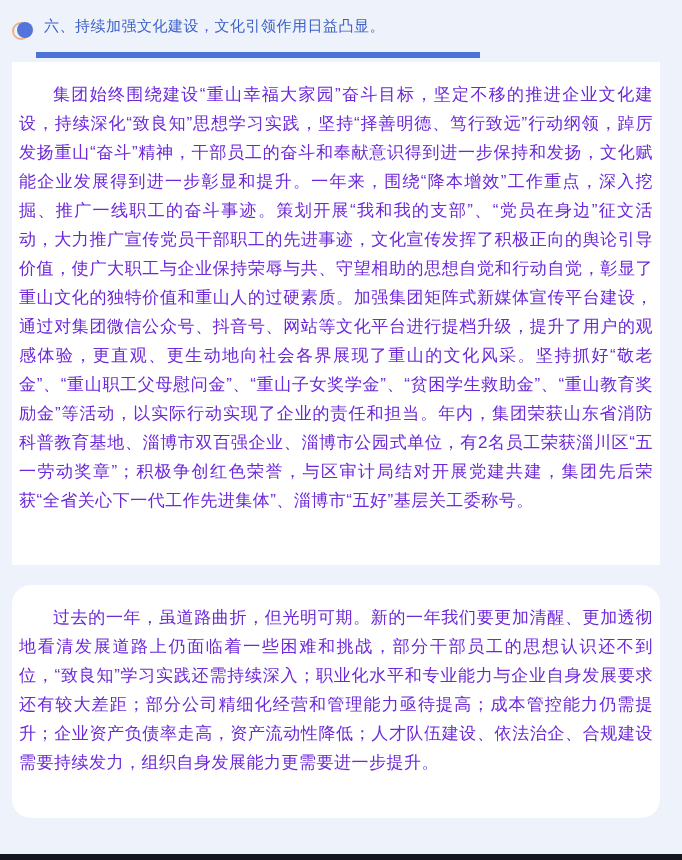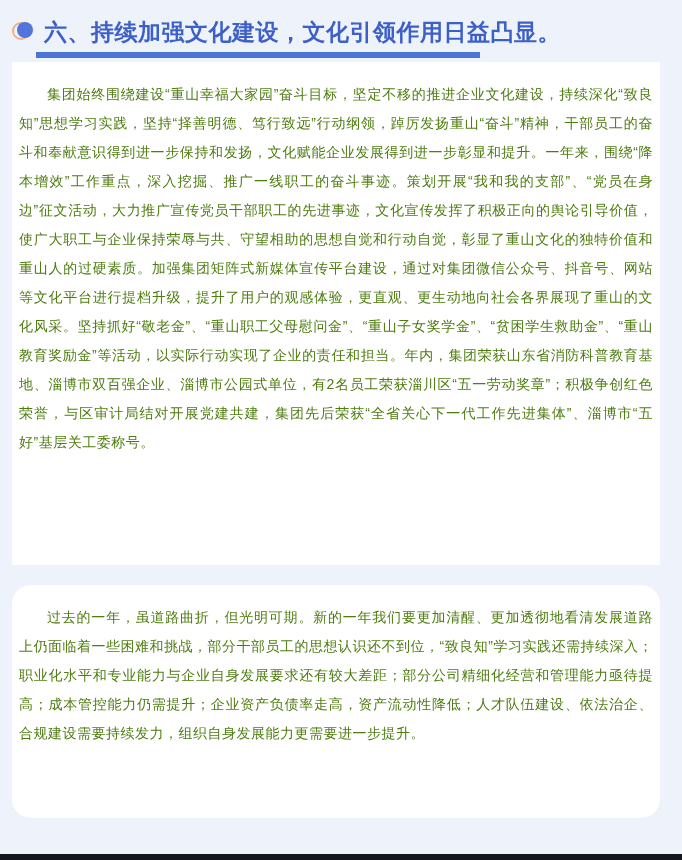--- a/index.html
+++ b/index.html
@@ -46,22 +46,22 @@
     top: 1px;
     width: 16px;
     height: 16px;
     border-radius: 50%;
     background: #5374da;
   }
   .section-title {
     position: absolute;
     left: 34px;
     top: 3px;
-    font-size: 23px;
-    font-weight: bold;
+    font-size: 15px;
+    font-weight: normal;
     color: #3c5fc8;
     letter-spacing: 0.5px;
     white-space: nowrap;
   }
   .title-underline {
     position: absolute;
     left: 26px;
     top: 38px;
     width: 444px;
     height: 6px;
@@ -75,23 +75,23 @@
     width: 648px;
     background: #ffffff;
     box-sizing: border-box;
     padding: 18px 7px 18px 7px;
   }
   .card-1 { top: 62px;  height: 503px; }
   .card-2 { top: 585px; height: 233px; border-radius: 19px; }
 
   .card p {
     margin: 0;
-    font-size: 14px;
+    font-size: 17px;
     line-height: 29px;
-    color: #4d7c0f;
+    color: #6d28d9;
     letter-spacing: 0.5px;
     text-align: justify;
     text-indent: 2em;
   }
 
   
   .footer-bar {
     position: absolute;
     left: 0;
     bottom: 0;

